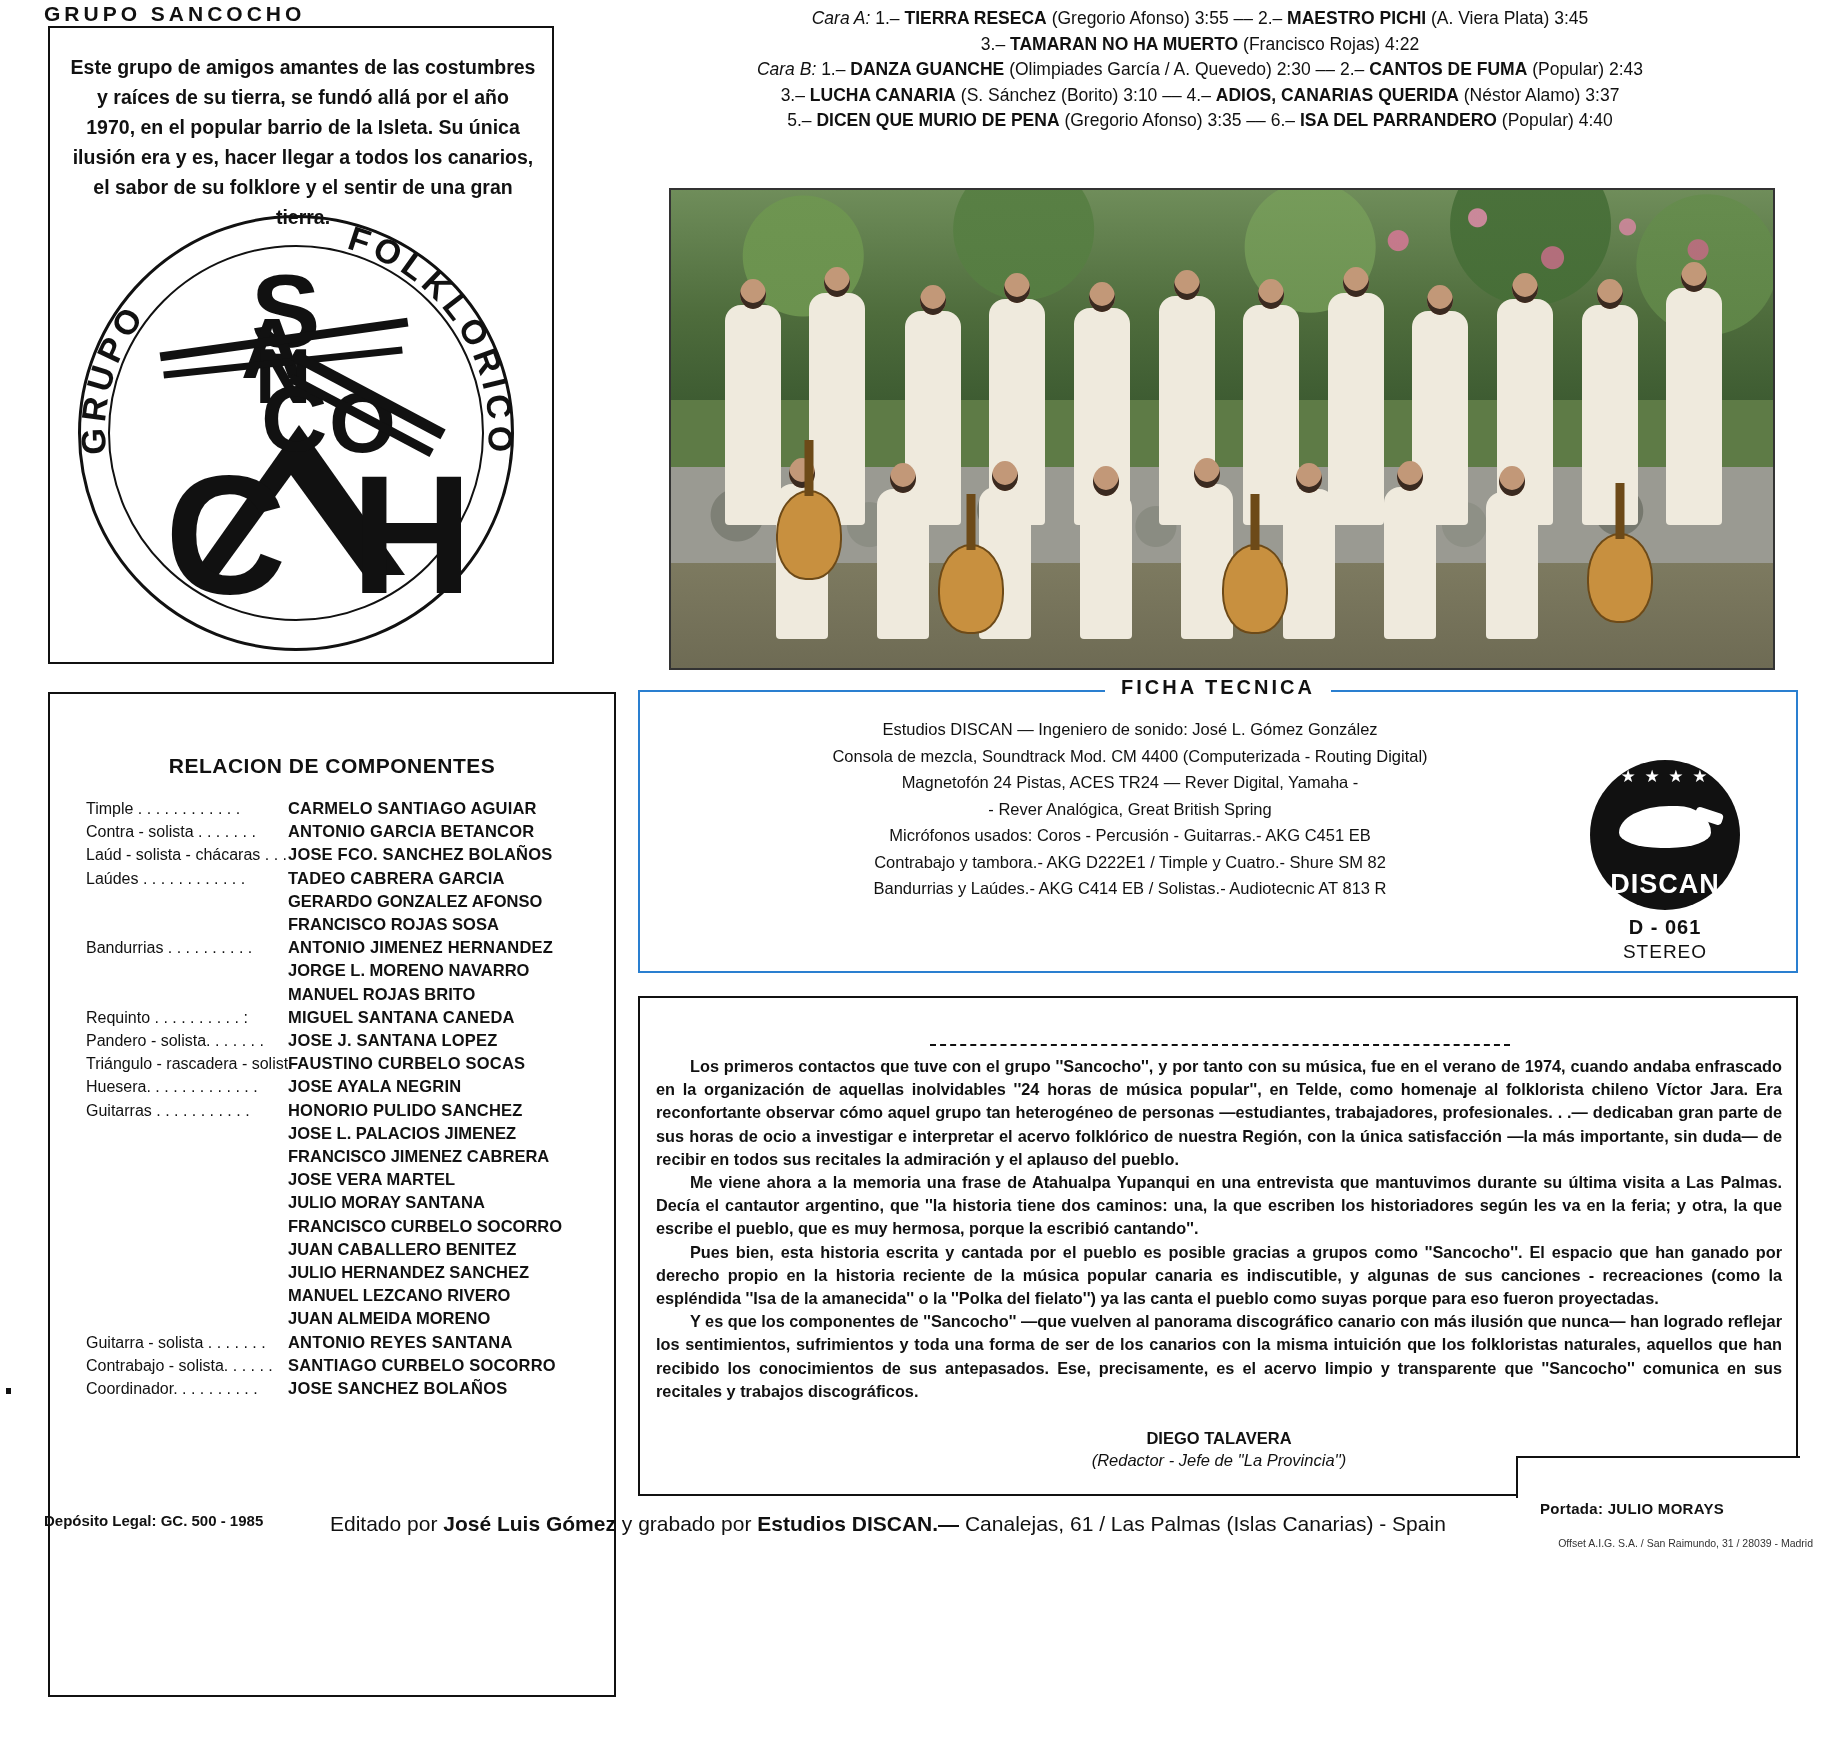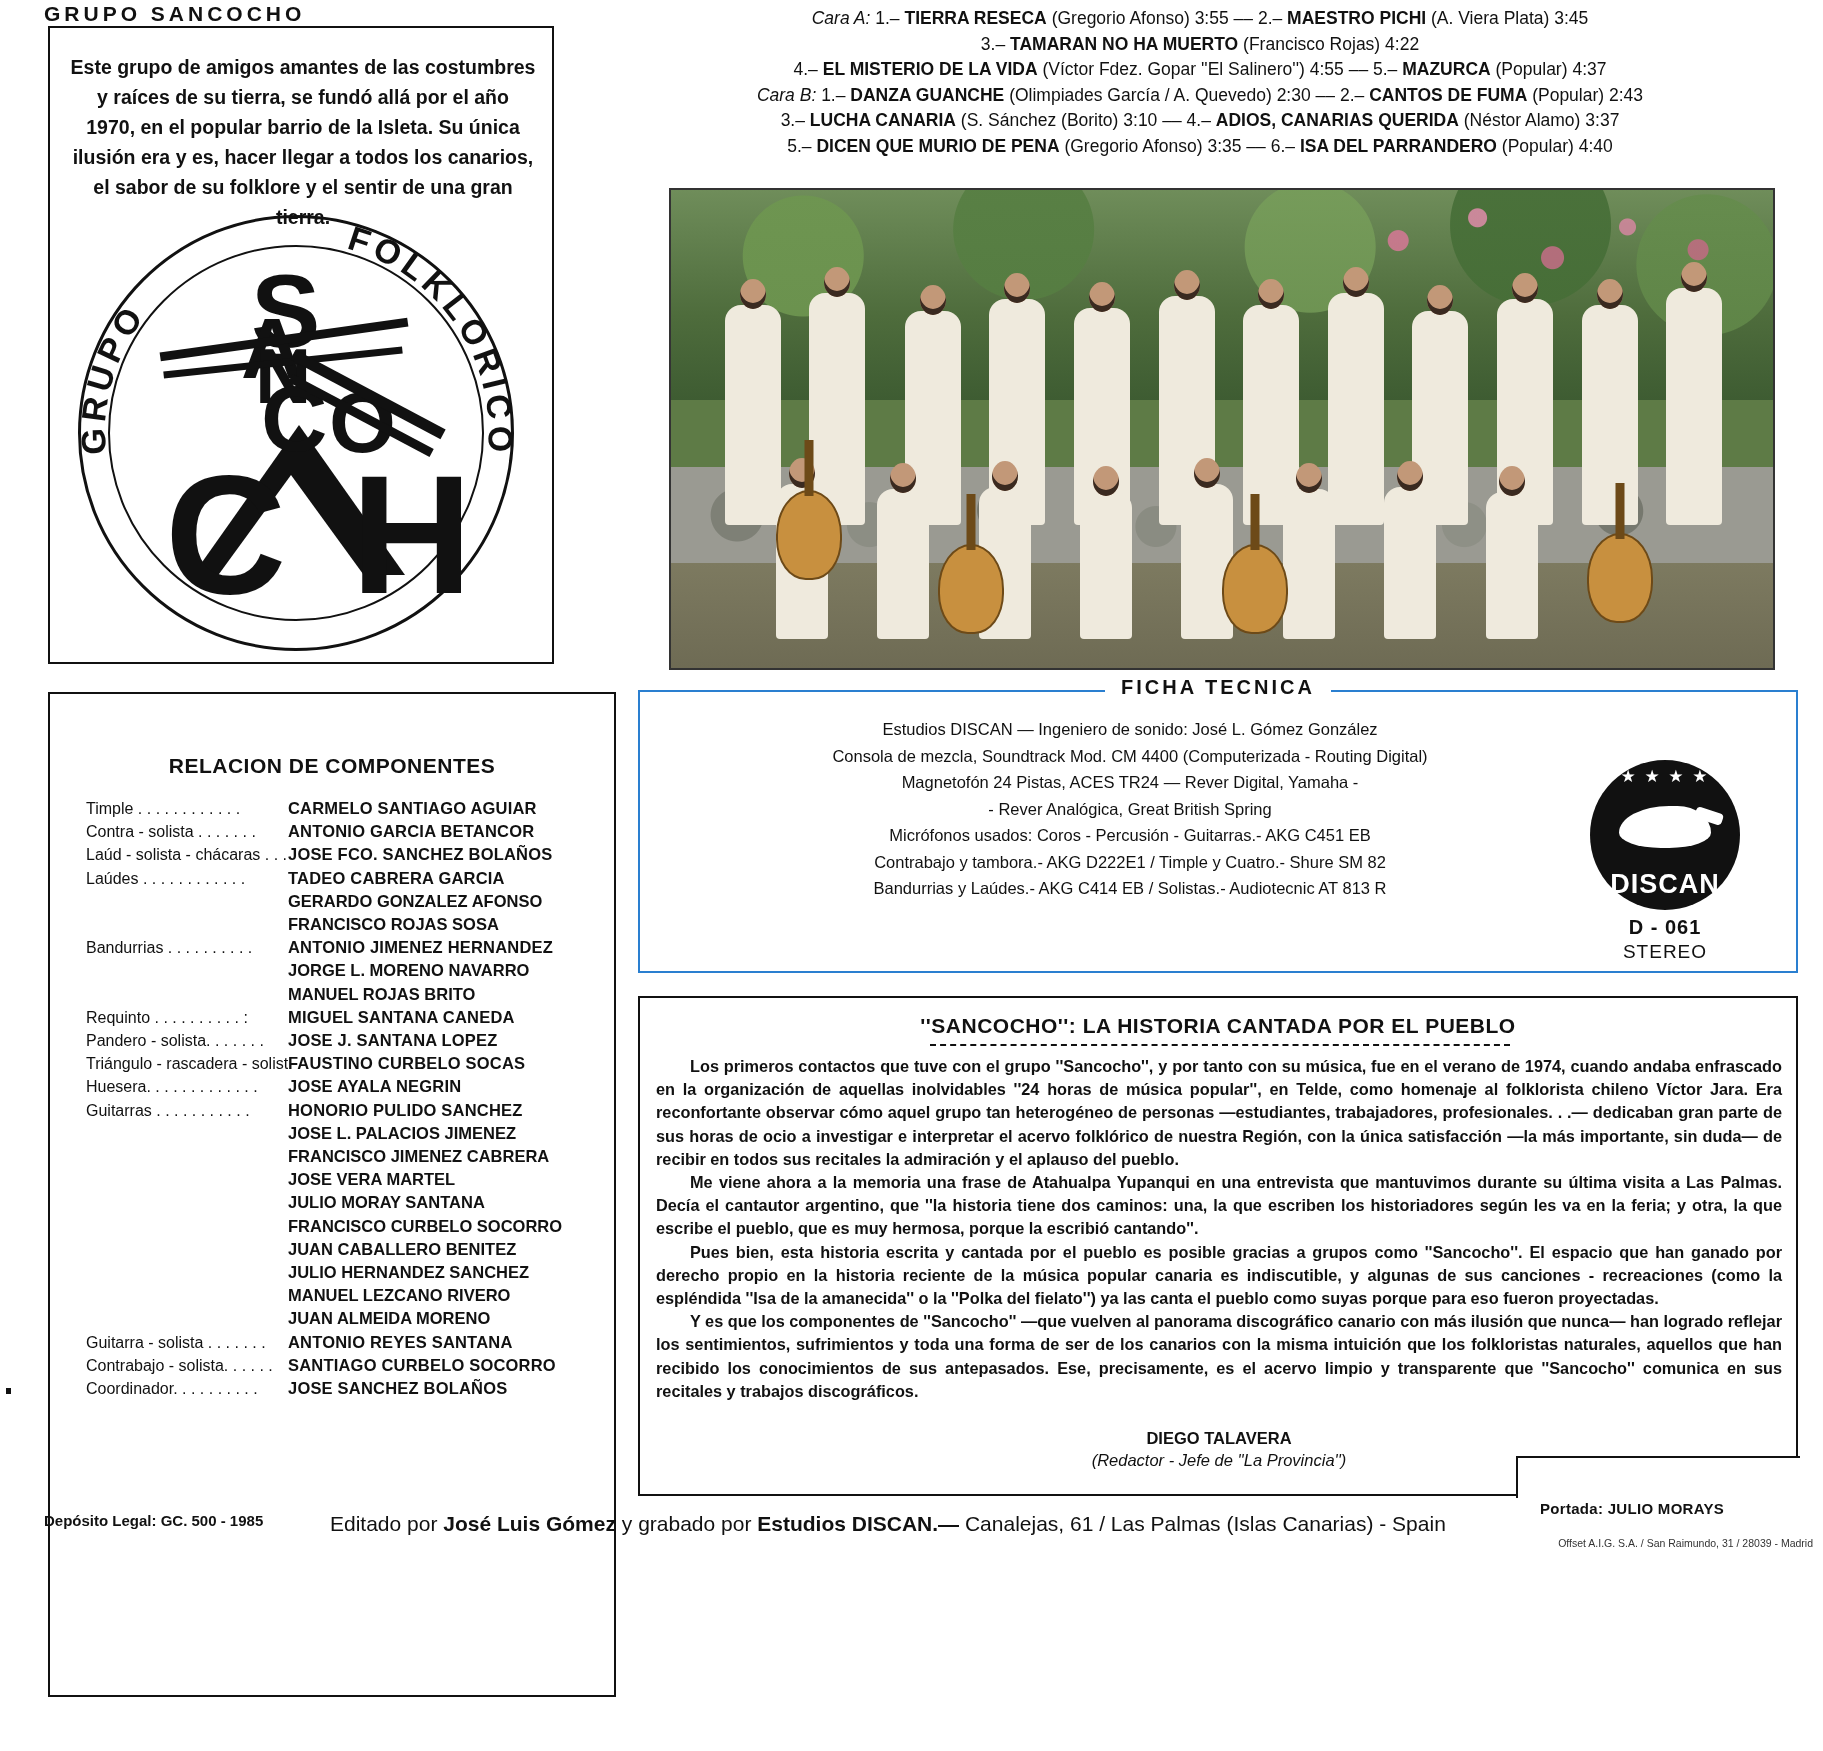--- a/index.html
+++ b/index.html
@@ -579,31 +579,20 @@
       <span class="au">(A. Viera Plata)</span>
       <span class="au">3:45</span>
     </div>
     <div class="line">
       <span>3.–</span>
       <span class="tt">TAMARAN NO HA MUERTO</span>
       <span class="au">(Francisco Rojas)</span>
       <span class="au">4:22</span>
     </div>
     <div class="line">
-      <span>4.–</span>
-      <span class="tt">EL MISTERIO DE LA VIDA</span>
-      <span class="au">(Víctor Fdez. Gopar ''El Salinero'')</span>
-      <span class="au">4:55</span>
-      <span>––</span>
-      <span>5.–</span>
-      <span class="tt">MAZURCA</span>
-      <span class="au">(Popular)</span>
-      <span class="au">4:37</span>
-    </div>
-    <div class="line">
       <span class="cara">Cara B:</span>
       <span>1.–</span>
       <span class="tt">DANZA GUANCHE</span>
       <span class="au">(Olimpiades García / A. Quevedo)</span>
       <span class="au">2:30</span>
       <span>––</span>
       <span>2.–</span>
       <span class="tt">CANTOS DE FUMA</span>
       <span class="au">(Popular)</span>
       <span class="au">2:43</span>
@@ -803,21 +792,20 @@
     <div id="discan-circle">
       <div id="discan-stars">★ ★ ★ ★</div>
       <div id="discan-bird"></div>
       <div id="discan-word">DISCAN</div>
     </div>
     <div id="discan-code">D - 061</div>
     <div id="discan-stereo">STEREO</div>
   </div>
 
   <div id="historia-box"></div>
-  <div id="historia-title">''SANCOCHO'': LA HISTORIA CANTADA POR EL PUEBLO</div>
   <div id="historia-underline"></div>
   <div id="historia-text">
     <p>Los primeros contactos que tuve con el grupo ''Sancocho'', y por tanto con su música, fue en el verano de 1974, cuando andaba enfrascado en la organización de aquellas inolvidables ''24 horas de música popular'', en Telde, como homenaje al folklorista chileno Víctor Jara. Era reconfortante observar cómo aquel grupo tan heterogéneo de personas —estudiantes, trabajadores, profesionales. . .— dedicaban gran parte de sus horas de ocio a investigar e interpretar el acervo folklórico de nuestra Región, con la única satisfacción —la más importante, sin duda— de recibir en todos sus recitales la admiración y el aplauso del pueblo.</p>
     <p>Me viene ahora a la memoria una frase de Atahualpa Yupanqui en una entrevista que mantuvimos durante su última visita a Las Palmas. Decía el cantautor argentino, que ''la historia tiene dos caminos: una, la que escriben los historiadores según les va en la feria; y otra, la que escribe el pueblo, que es muy hermosa, porque la escribió cantando''.</p>
     <p>Pues bien, esta historia escrita y cantada por el pueblo es posible gracias a grupos como ''Sancocho''. El espacio que han ganado por derecho propio en la historia reciente de la música popular canaria es indiscutible, y algunas de sus canciones - recreaciones (como la espléndida ''Isa de la amanecida'' o la ''Polka del fielato'') ya las canta el pueblo como suyas porque para eso fueron proyectadas.</p>
     <p>Y es que los componentes de ''Sancocho'' —que vuelven al panorama discográfico canario con más ilusión que nunca— han logrado reflejar los sentimientos, sufrimientos y toda una forma de ser de los canarios con la misma intuición que los folkloristas naturales, aquellos que han recibido los conocimientos de sus antepasados. Ese, precisamente, es el acervo limpio y transparente que ''Sancocho'' comunica en sus recitales y trabajos discográficos.</p>
   </div>
   <div id="historia-sign">
     <div>DIEGO TALAVERA</div>
     <div class="rol">(Redactor - Jefe de ''La Provincia'')</div>

